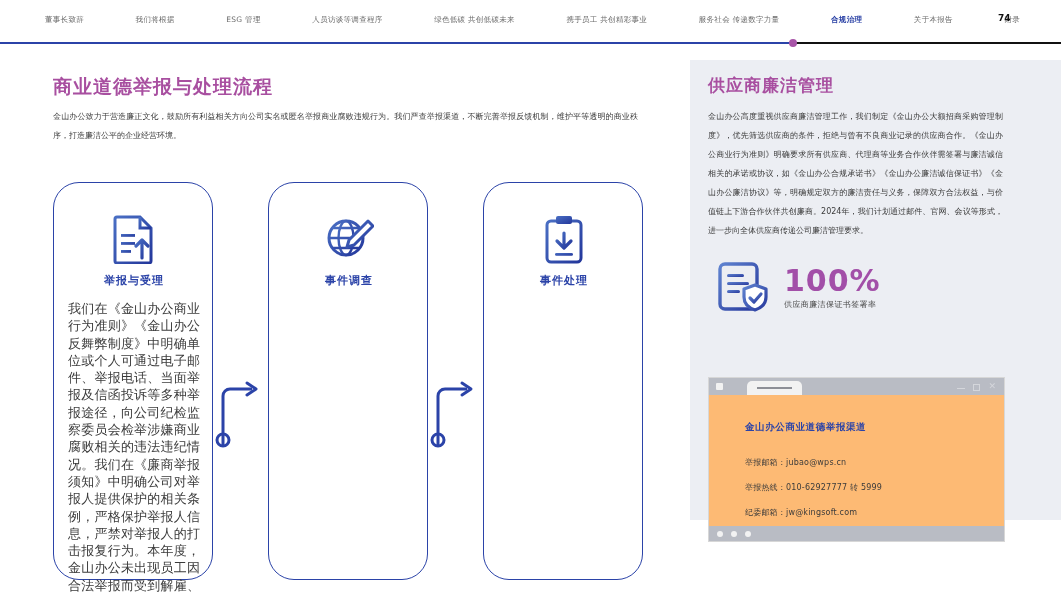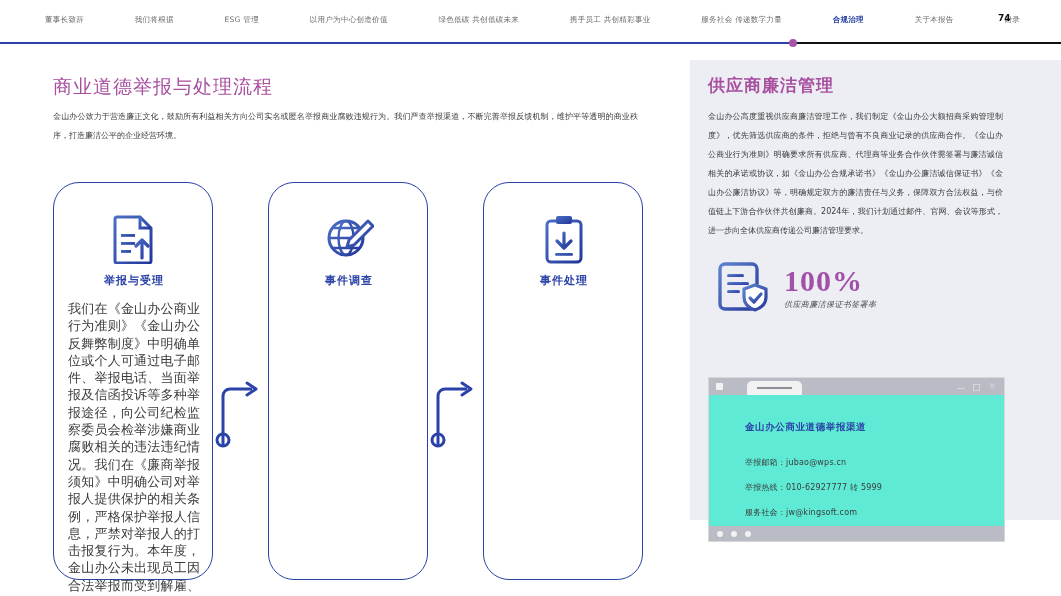--- a/index.html
+++ b/index.html
@@ -40,21 +40,21 @@
   }
   .nav-dot{
     position:absolute;left:789px;top:39px;width:8px;height:8px;
     border-radius:50%;background:#a855a8;
   }
 
   
   .left-col{position:absolute;left:0;top:60px;width:690px;height:536px;}
   .sec-title{
     position:absolute;left:53px;top:14px;
-    font-size:19px;font-weight:normal;color:#a84fa0;
+    font-size:19px;font-weight:bold;color:#a84fa0;
     letter-spacing:1px;
   }
   .sec-intro{
     position:absolute;left:53px;top:47px;width:585px;
     font-size:8px;line-height:19px;color:#3b3b3b;
     text-align:justify;
   }
 
   
   .flow{position:absolute;left:53px;top:122px;width:590px;height:420px;}
@@ -100,24 +100,23 @@
   }
   .stat{
     position:absolute;left:22px;top:196px;width:330px;height:62px;
     display:flex;align-items:center;
   }
   .stat-icon{width:60px;height:60px;flex:0 0 60px;}
   .stat-text{margin-left:12px;}
   .stat-num{
     font-size:30px;font-weight:bold;color:#a24fa8;line-height:32px;
     letter-spacing:1px;
-    font-family:Liberation Serif, serif;
   }
   .stat-label{
-    font-size:8px;color:#4a4a4a;margin-top:2px;letter-spacing:.4px;font-style:italic;
+    font-size:8px;color:#4a4a4a;margin-top:2px;letter-spacing:.4px;
   }
 
   
   .winmock{
     position:absolute;left:18px;top:317px;width:297px;height:165px;
     background:#f2f2f2;border:1px solid #d7d7d7;box-sizing:border-box;
   }
   .win-bar{
     position:relative;height:17px;background:#b9bcc4;
   }
@@ -131,21 +130,21 @@
   }
   .win-tab-line{
     position:absolute;left:10px;top:6px;width:35px;height:1.6px;background:#8d8f96;
   }
   .win-ctrls{
     position:absolute;right:8px;top:3px;display:flex;gap:8px;align-items:center;
     color:#d4d6db;font-size:9px;line-height:10px;
   }
   .win-min{width:8px;height:1.4px;background:#d4d6db;margin-top:5px;}
   .win-max{width:7px;height:7px;border:1.4px solid #d4d6db;margin-top:2px;box-sizing:border-box;}
-  .win-body{position:relative;height:131px;background:#5eead4;}
+  .win-body{position:relative;height:131px;background:#fdba74;}
   .win-title{
     position:absolute;left:36px;top:26px;
     font-size:9.5px;font-weight:bold;color:#2b43a8;letter-spacing:.6px;
   }
   .win-row{
     position:absolute;left:36px;font-size:8px;color:#3b3b3b;letter-spacing:.2px;
   }
   .win-row.r1{top:62px;}
   .win-row.r2{top:87px;}
   .win-row.r3{top:112px;}
@@ -163,21 +162,21 @@
 <body>
 
 <div class="topnav">
   <div class="nav-items" id="nav-items">
       <div class="nav-item">董事长致辞</div>
       <div style="flex: 1 1 0%;"></div>
       <div class="nav-item">我们将根据</div>
       <div style="flex: 1 1 0%;"></div>
       <div class="nav-item">ESG 管理</div>
       <div style="flex: 1 1 0%;"></div>
-      <div class="nav-item">以用户为中心创造价值</div>
+      <div class="nav-item">人员访谈等调查程序</div>
       <div style="flex: 1 1 0%;"></div>
       <div class="nav-item">绿色低碳 共创低碳未来</div>
       <div style="flex: 1 1 0%;"></div>
       <div class="nav-item">携手员工 共创精彩事业</div>
       <div style="flex: 1 1 0%;"></div>
       <div class="nav-item">服务社会 传递数字力量</div>
       <div style="flex: 1 1 0%;"></div>
       <div class="nav-item active">合规治理</div>
       <div style="flex: 1 1 0%;"></div>
       <div class="nav-item">关于本报告</div>
@@ -313,21 +312,21 @@
     </div>
     <div class="win-body">
       <div class="win-title">金山办公商业道德举报渠道</div>
       <div class="win-row r1">
         <span>举报邮箱：</span><span>jubao@wps.cn</span>
       </div>
       <div class="win-row r2">
         <span>举报热线：</span><span>010-62927777 转 5999</span>
       </div>
       <div class="win-row r3">
-        <span>服务社会：</span><span>jw@kingsoft.com</span>
+        <span>纪委邮箱：</span><span>jw@kingsoft.com</span>
       </div>
     </div>
     <div class="win-foot">
       <div class="dot3 d1"></div>
       <div class="dot3 d2"></div>
       <div class="dot3 d3"></div>
     </div>
   </div>
 </div>
 

